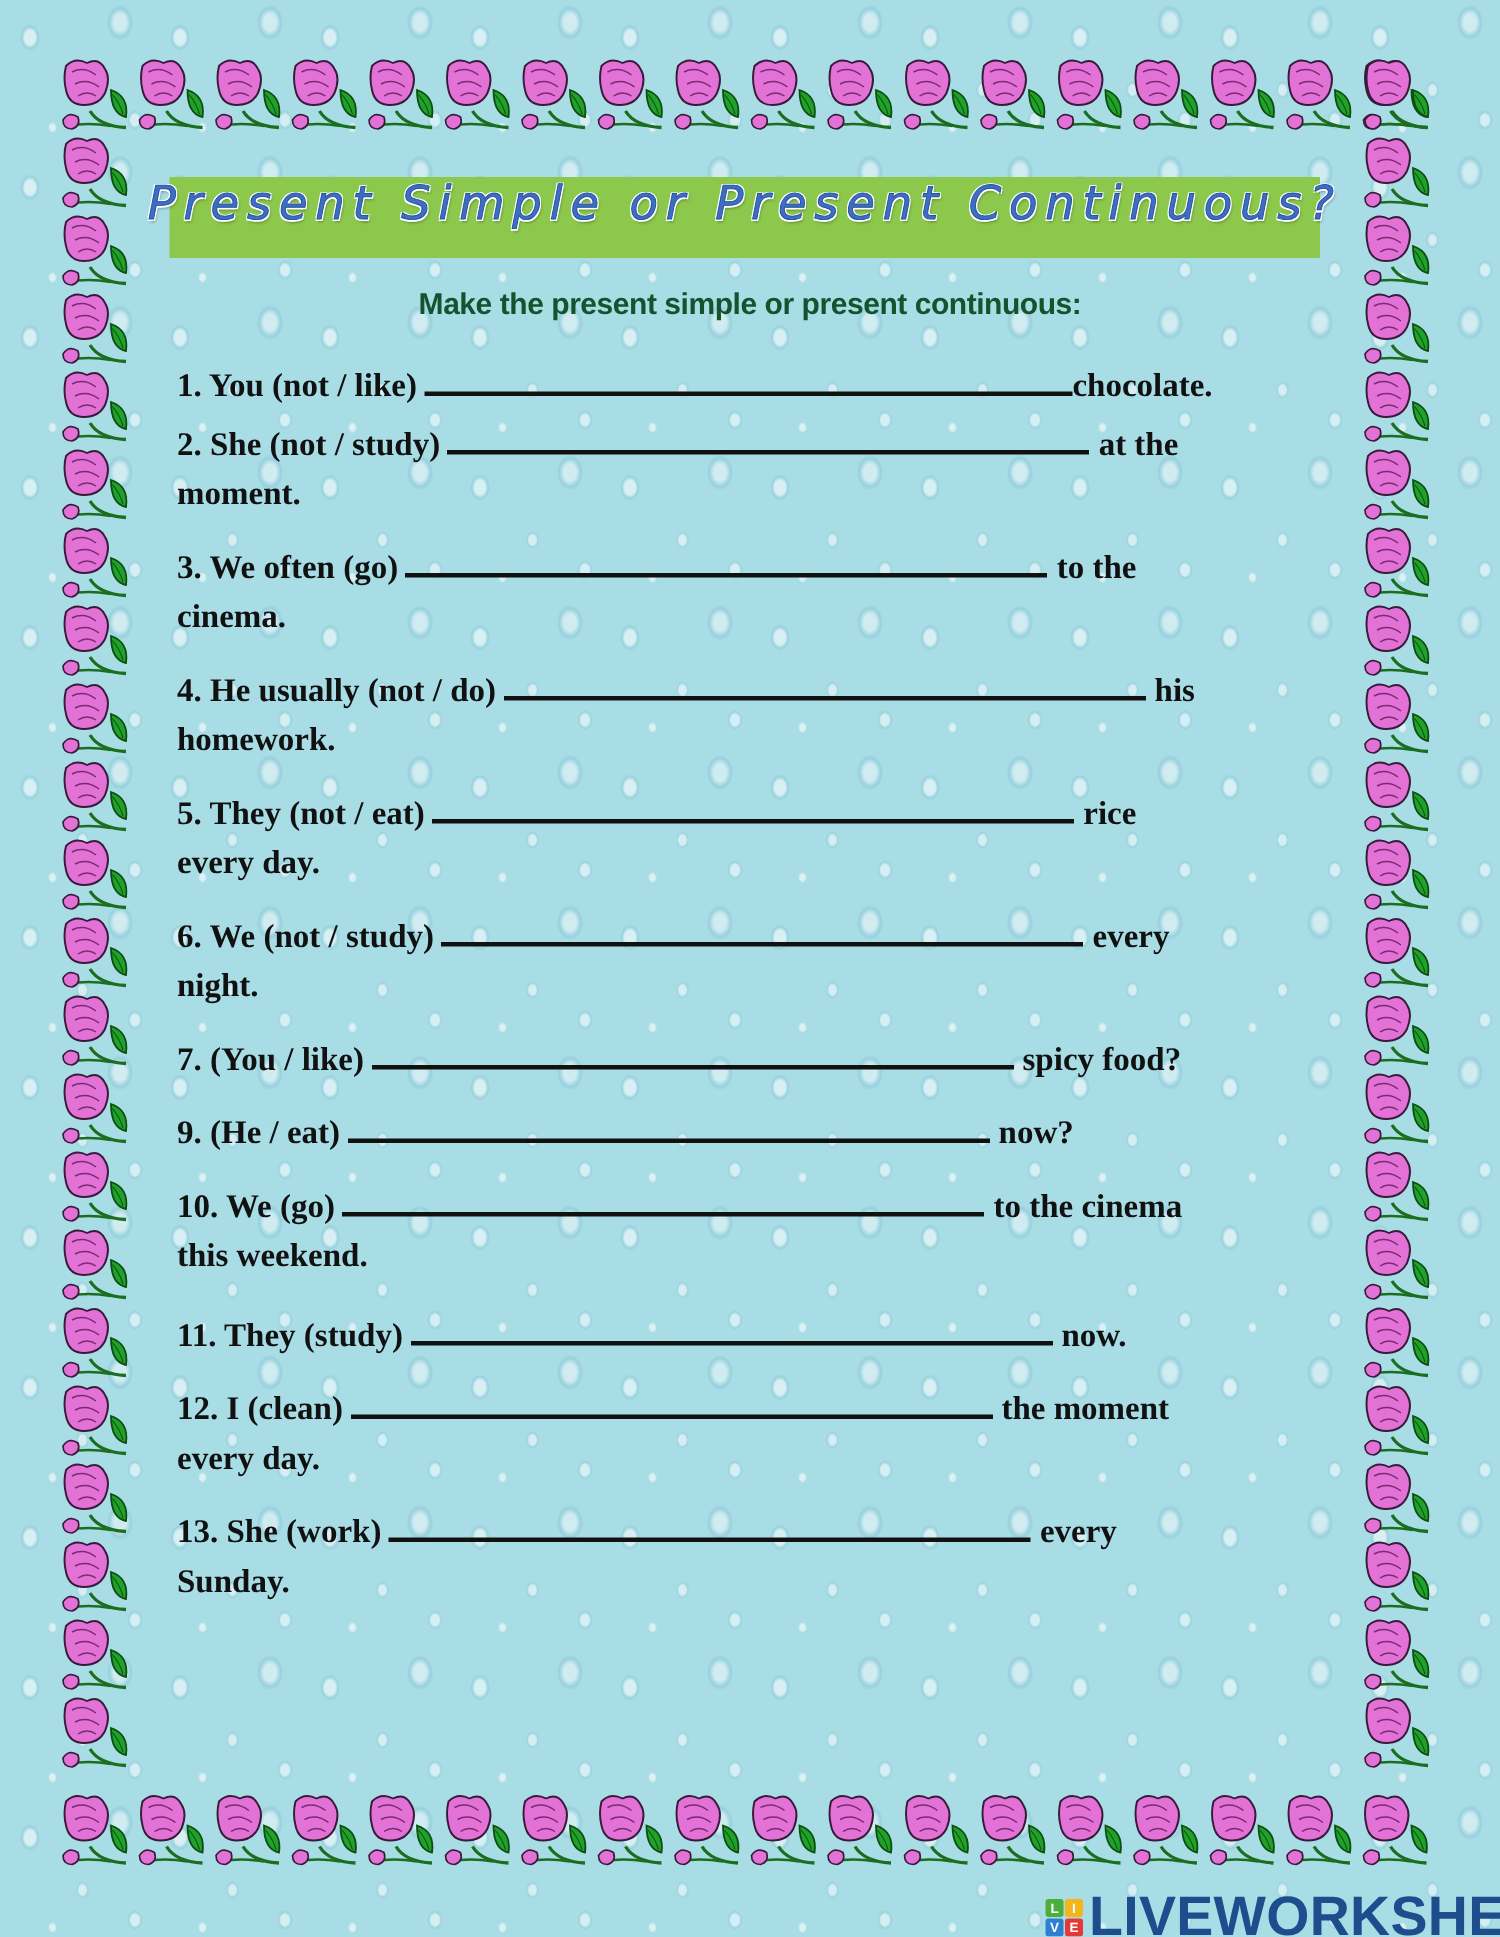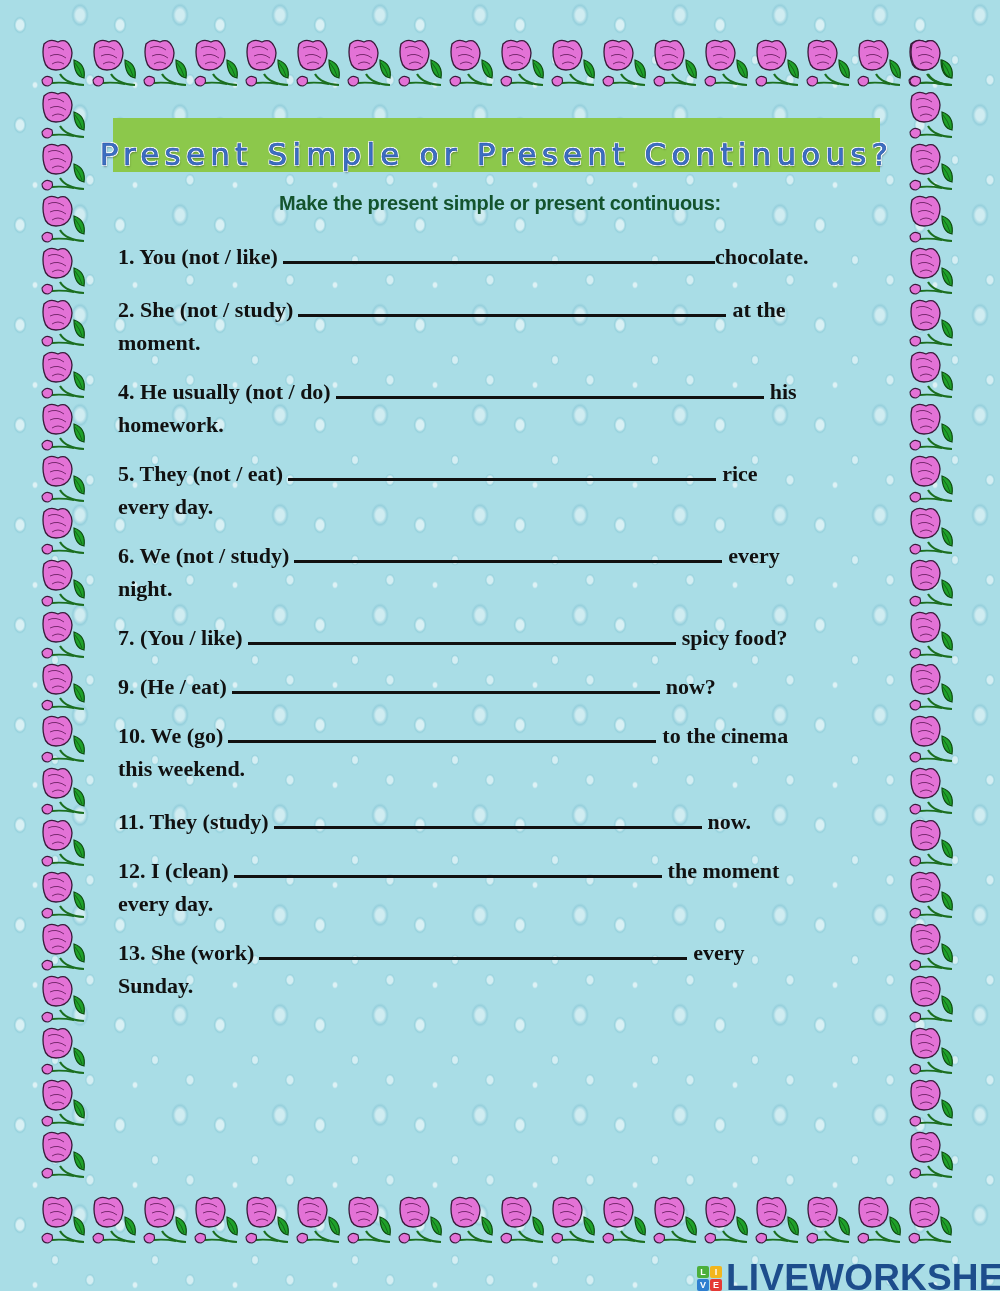--- a/index.html
+++ b/index.html
@@ -20,21 +20,21 @@
     .rose { width: 51px; height: 52px; flex: 0 0 auto; position: relative; }
     .rose svg { width: 51px; height: 52px; display: block; }
     .top { left: 40px; top: 38px; }
     .bottom { left: 40px; top: 1195px; }
     .left { left: 40px; top: 90px; }
     .right { left: 908px; top: 38px; }
 
     .banner {
       position: absolute; left: 113px; top: 118px; width: 767px; height: 54px;
       background: #8cc84b;
-      display: flex; align-items: flex-end; justify-content: center;
+      display: flex; align-items: flex-start; justify-content: center; font-style: italic;
     }
     .banner-title {
       font-family: "DejaVu Sans", sans-serif;
       font-size: 31px; letter-spacing: 5.2px; color: #3c6fc3;
       -webkit-text-stroke: 0.6px #244f9e;
       text-shadow: 1px 1px 0 #ffffff, -1px -1px 0 #ffffff, 1px -1px 0 #ffffff, -1px 1px 0 #ffffff, 1px 2px 2px rgba(0,0,0,0.35);
       white-space: nowrap;
     }
     .subtitle {
       position: absolute; left: 0; width: 1000px; top: 192px; text-align: center;
@@ -944,22 +944,23 @@
     </div>
   </div>
 
 <div class="banner">
   <div class="banner-title">Present Simple or Present Continuous?</div>
 </div>
 
 <div class="subtitle">Make the present simple or present continuous:</div>
 
 <div class="exercises" id="exercise-list">
-    <p class="q" style="margin-bottom: 20px;"><span>1.</span> <span>You (not / like)</span><span class="blank" style="width: 432px; margin-right: 0px;"></span><span>chocolate.</span></p>
+    <p class="q" style="margin-bottom: 6px;"><span>1.</span> <span>You (not / like)</span><span class="blank" style="width: 432px; margin-right: 0px;"></span><span>chocolate.</span></p>
     <p class="q" style="margin-bottom: 16px;"><span>2.</span> <span>She (not / study)</span><span class="blank" style="width: 428px;"></span><span>at the</span><br><span>moment.</span></p>
+    <p class="q" style="margin-bottom: 16px;"><span>3.</span> <span>We often (go)</span><span class="blank" style="width: 428px;"></span><span>to the</span><br><span>cinema.</span></p>
     <p class="q" style="margin-bottom: 16px;"><span>4.</span> <span>He usually (not / do)</span><span class="blank" style="width: 428px;"></span><span>his</span><br><span>homework.</span></p>
     <p class="q" style="margin-bottom: 16px;"><span>5.</span> <span>They (not / eat)</span><span class="blank" style="width: 428px;"></span><span>rice</span><br><span>every day.</span></p>
     <p class="q" style="margin-bottom: 16px;"><span>6.</span> <span>We (not / study)</span><span class="blank" style="width: 428px;"></span><span>every</span><br><span>night.</span></p>
     <p class="q" style="margin-bottom: 16px;"><span>7.</span> <span>(You / like)</span><span class="blank" style="width: 428px;"></span><span>spicy food?</span></p>
     <p class="q" style="margin-bottom: 16px;"><span>9.</span> <span>(He / eat)</span><span class="blank" style="width: 428px;"></span><span>now?</span></p>
     <p class="q" style="margin-bottom: 20px;"><span>10.</span> <span>We (go)</span><span class="blank" style="width: 428px;"></span><span>to the cinema</span><br><span>this weekend.</span></p>
     <p class="q" style="margin-bottom: 16px;"><span>11.</span> <span>They (study)</span><span class="blank" style="width: 428px;"></span><span>now.</span></p>
     <p class="q" style="margin-bottom: 16px;"><span>12.</span> <span>I (clean)</span><span class="blank" style="width: 428px;"></span><span>the moment</span><br><span>every day.</span></p>
     <p class="q" style="margin-bottom: 16px;"><span>13.</span> <span>She (work)</span><span class="blank" style="width: 428px;"></span><span>every</span><br><span>Sunday.</span></p>
   </div>

